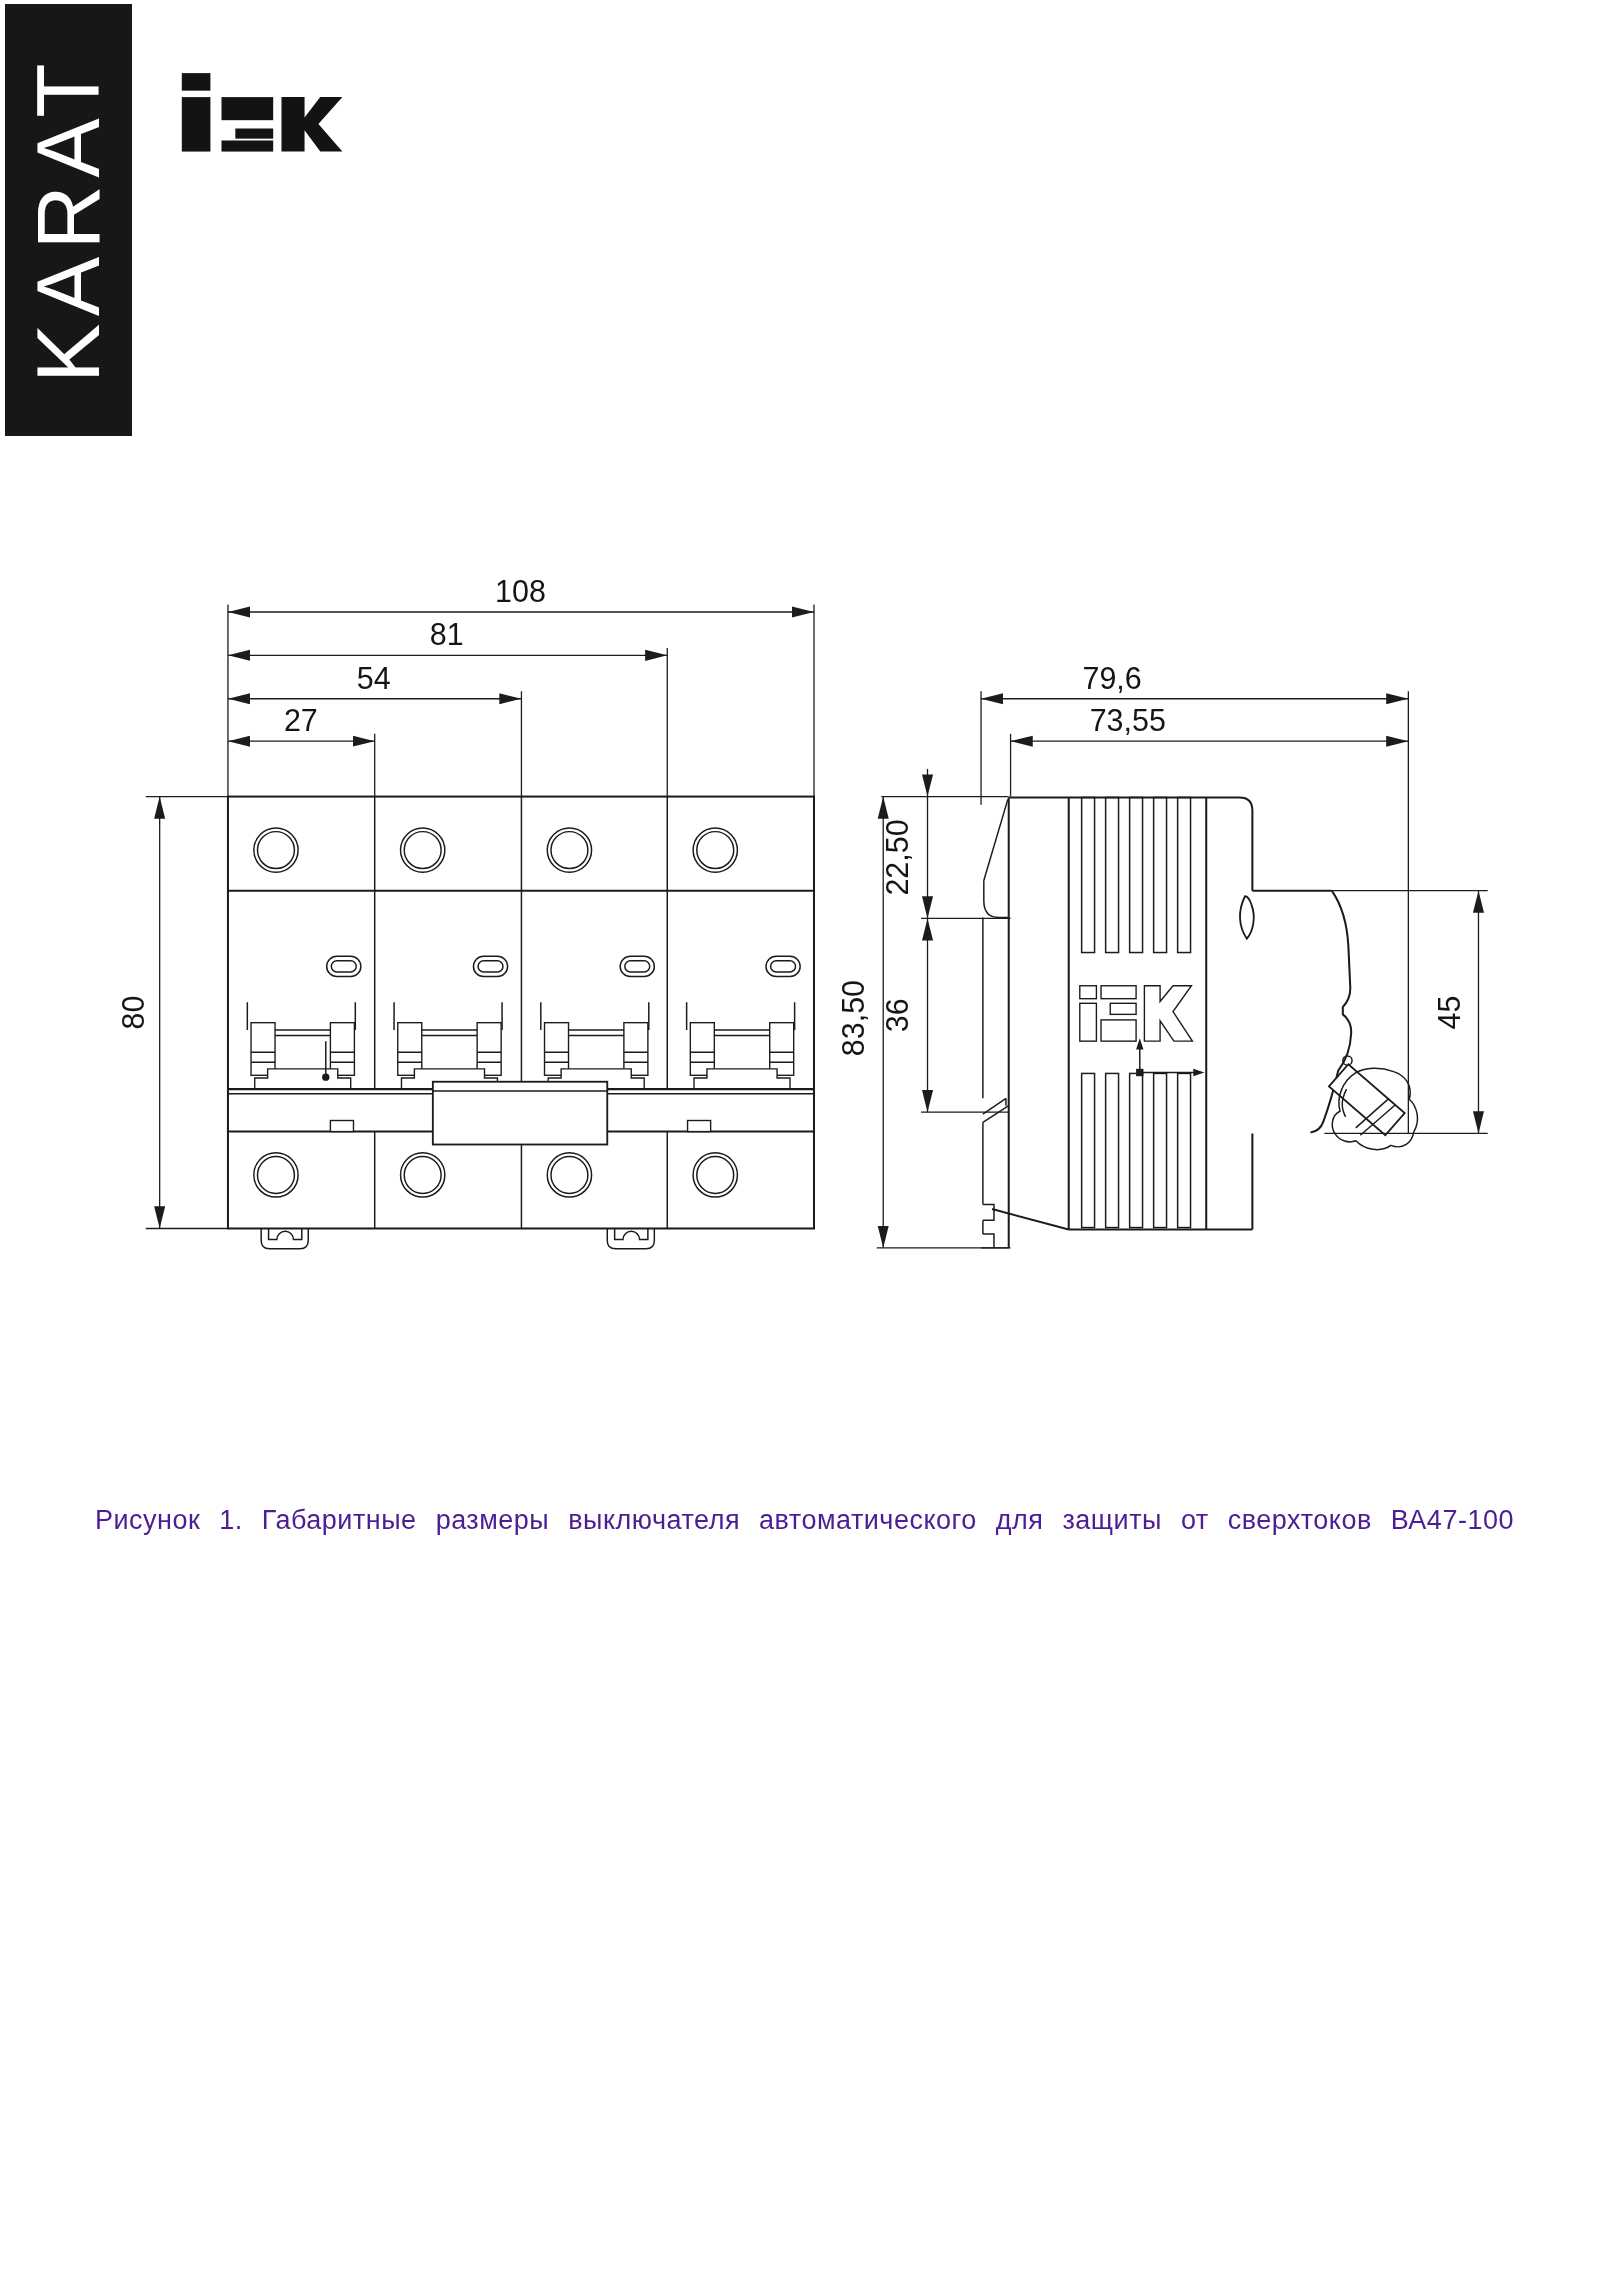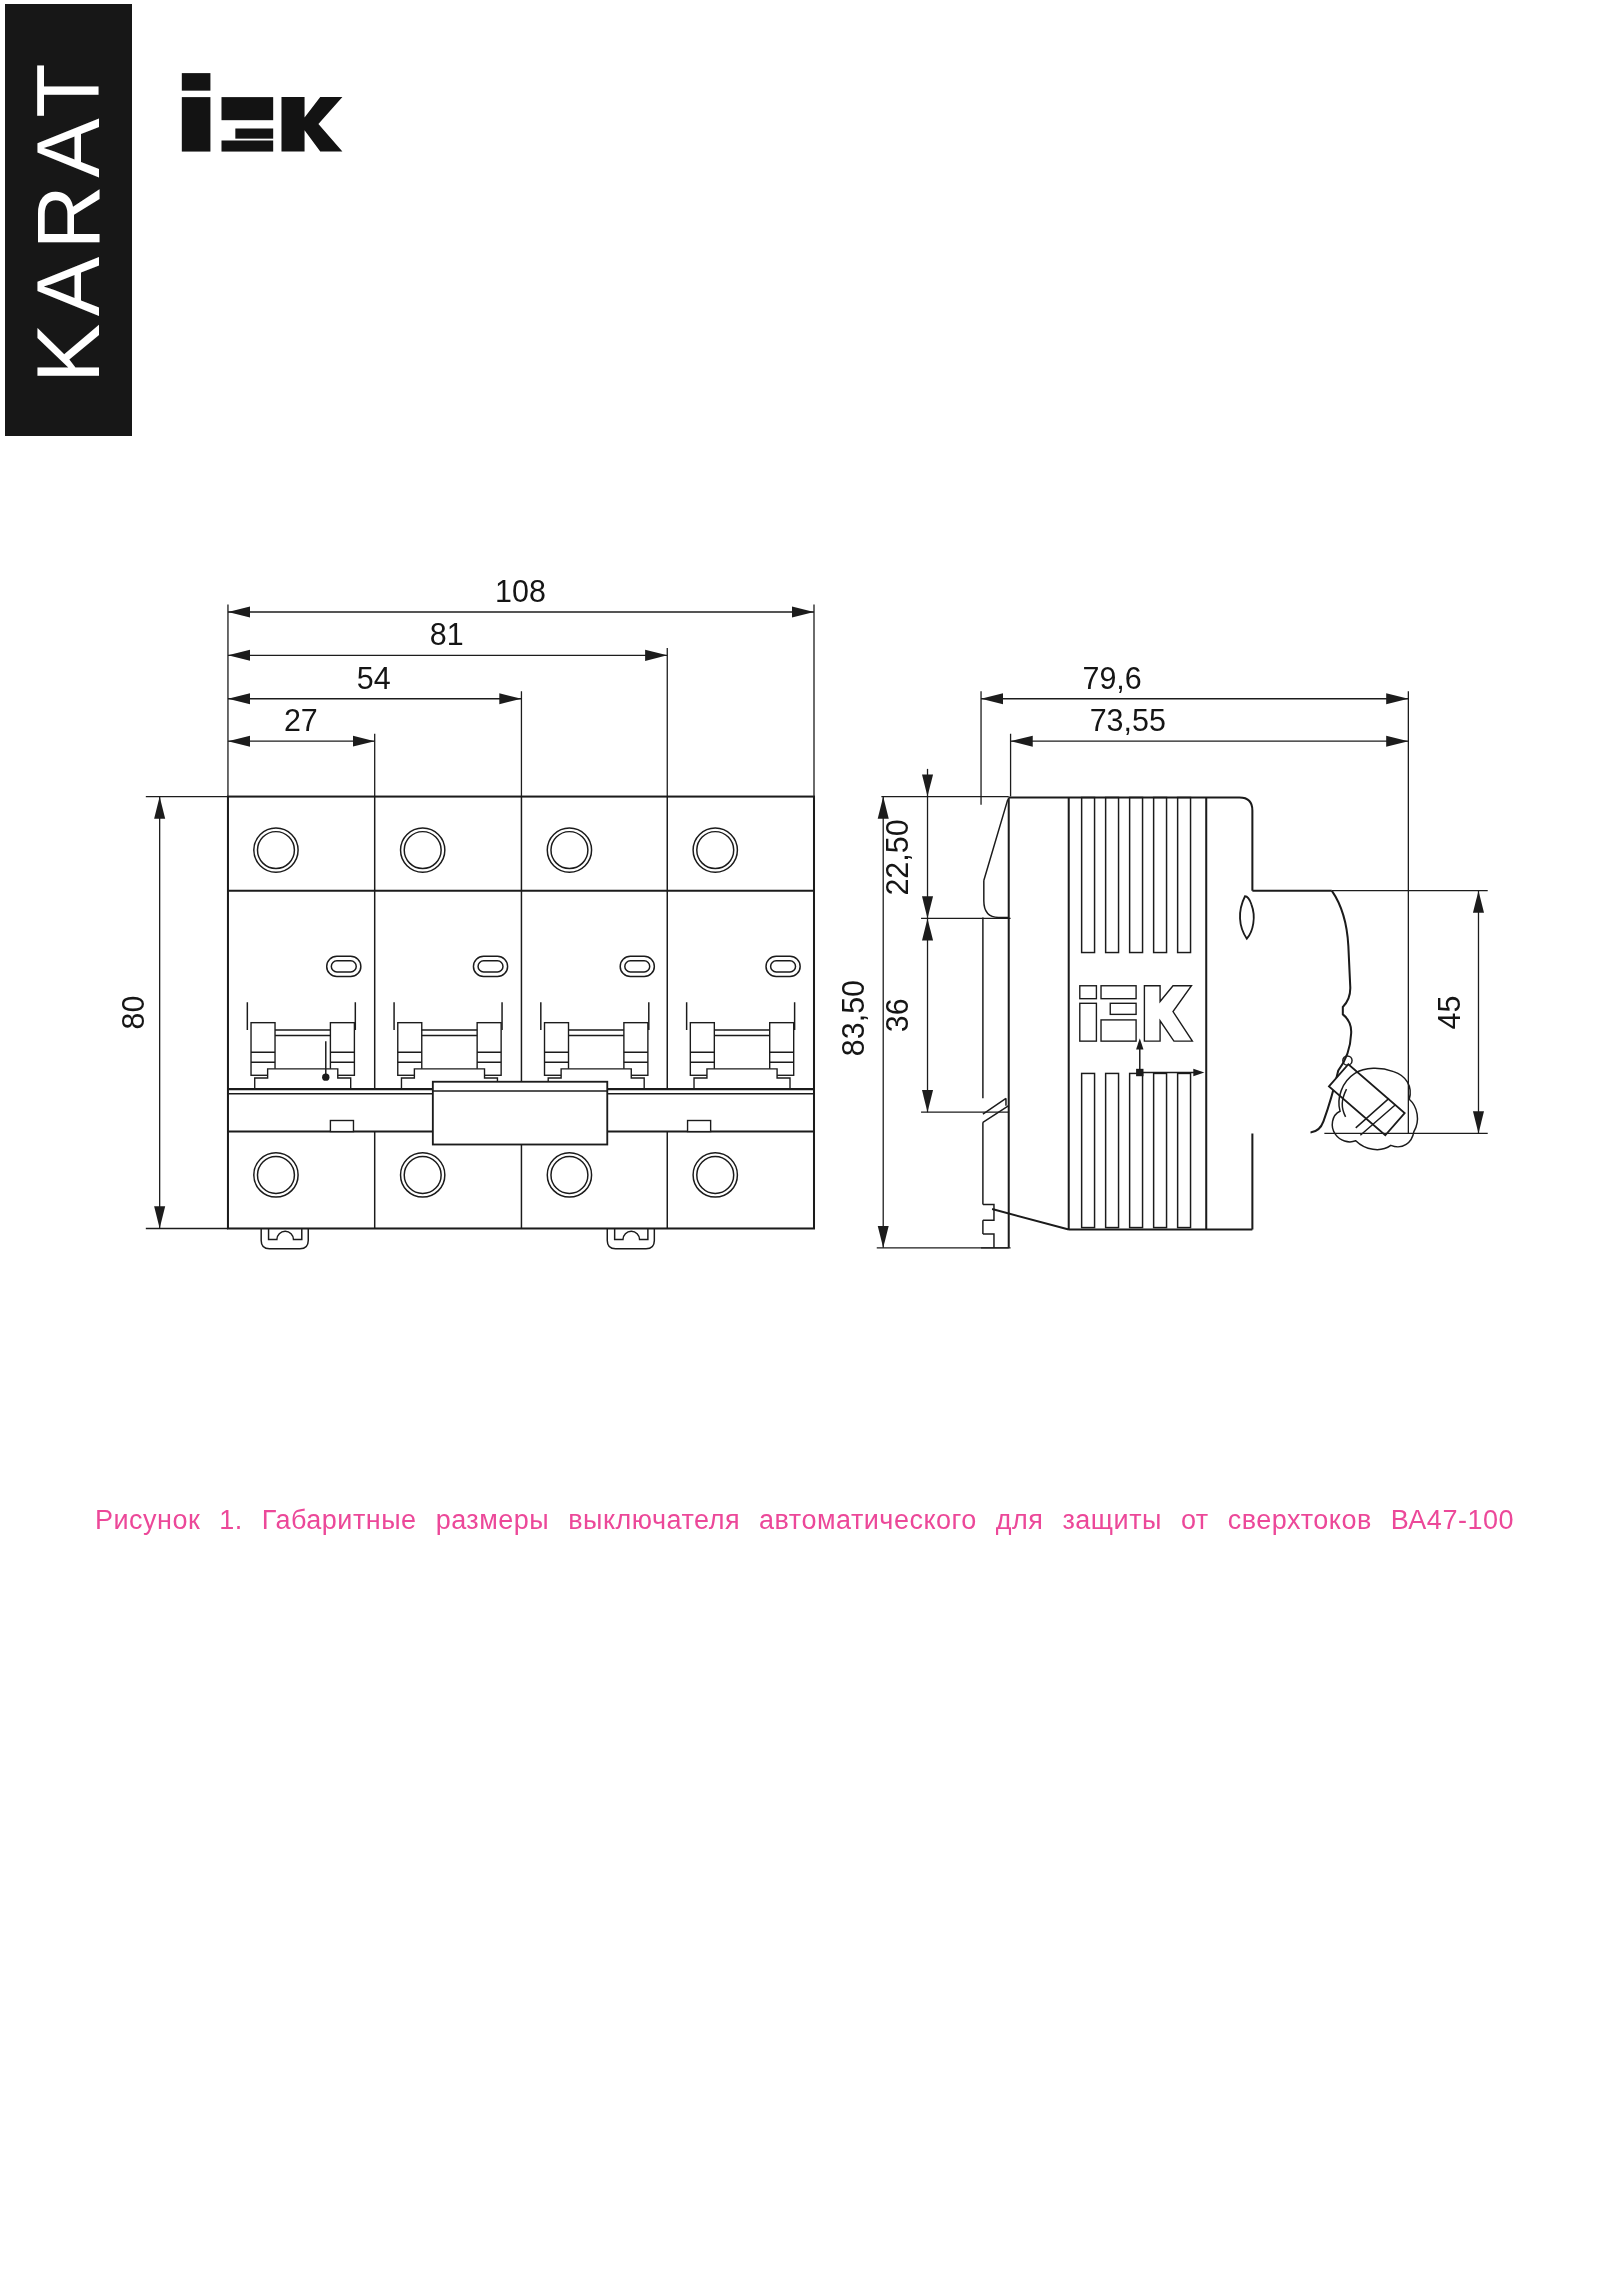--- a/index.html
+++ b/index.html
@@ -4,21 +4,21 @@
 <style>
   html,body{margin:0;padding:0;background:#ffffff;}
   .page{position:relative;width:1616px;height:2289px;background:#ffffff;overflow:hidden;
         font-family:"Liberation Sans",sans-serif;}
   .karat-banner{position:absolute;left:4.6px;top:3.7px;width:127px;height:432px;background:#171717;
         display:flex;align-items:center;justify-content:center;}
   .karat-text{color:#ffffff;font-size:89px;letter-spacing:7.4px;white-space:nowrap;
         transform:rotate(-90deg);font-weight:400;}
   .iek-logo{position:absolute;left:0;top:0;}
   .drawing{position:absolute;left:0;top:0;}
-  .caption{position:absolute;left:95px;top:1505px;width:1477px;font-size:27px;color:#ec4899;
+  .caption{position:absolute;left:95px;top:1505px;width:1477px;font-size:27px;color:#4c1d95;
         letter-spacing:0.5px;word-spacing:11px;white-space:nowrap;}
   svg text{font-family:"Liberation Sans",sans-serif;font-size:33px;fill:#151515;}
   .ln{stroke:#1b1b1b;stroke-width:2.2;fill:none;}
   .tn{stroke:#1b1b1b;stroke-width:1.6;fill:none;}
   .wf{stroke:#1b1b1b;stroke-width:2;fill:#ffffff;}
   .wf2{stroke:#1b1b1b;stroke-width:1.5;fill:#ffffff;}
   .dim{stroke:#1c1c1c;stroke-width:1.4;fill:none;}
   .blk{fill:#131313;stroke:none;}
 </style>
 </head>

